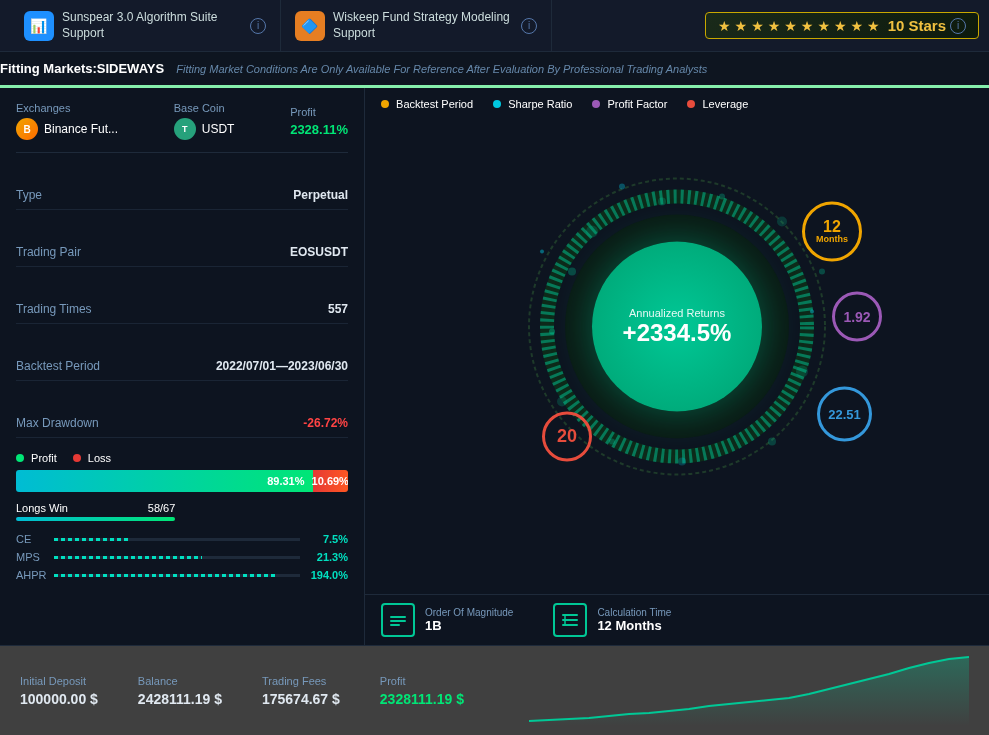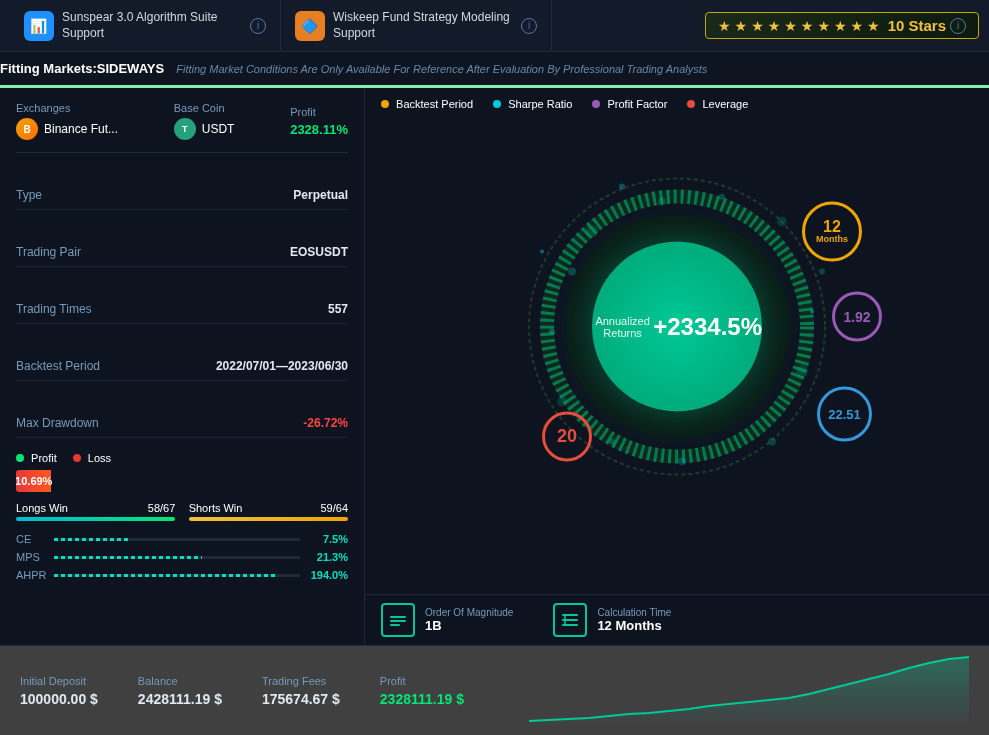--- a/index.html
+++ b/index.html
@@ -270,21 +270,21 @@
     .center-circle {
       position: absolute;
       top: 50%;
       left: 50%;
       transform: translate(-50%, -50%);
       width: 170px;
       height: 170px;
       background: radial-gradient(circle, #00c896, #00a070);
       border-radius: 50%;
       display: flex;
-      flex-direction: row;
+      flex-direction: column;
       align-items: center;
       justify-content: center;
       text-align: center;
       box-shadow: 0 0 40px rgba(0,200,150,0.4);
     }
     .annualized-label { font-size: 11px; color: #fff; opacity: 0.9; }
     .annualized-value { font-size: 24px; font-weight: bold; color: #fff; }
 
     
     .bubble {
@@ -477,40 +477,36 @@
         <span>
           <span class="pl-dot" style="background:#00e676;"></span>
           <span>Profit</span>
         </span>
         <span>
           <span class="pl-dot" style="background:#e53935;"></span>
           <span>Loss</span>
         </span>
       </div>
       <div class="pl-bar-container">
+        <div class="pl-bar-profit" style="width:89.31%;">
+          <span>89.31%</span>
+        </div>
         <div class="pl-bar-loss" style="width:10.69%;">
           <span>10.69%</span>
         </div>
       </div>
     </div>
 
     <div class="wins-row">
       <div class="wins-left">
         <div style="display:flex;justify-content:space-between;">
           <span>Longs Win</span>
           <span>58/67</span>
         </div>
         <div class="wins-bar" style="background:linear-gradient(90deg,#00bcd4,#00e676);"></div>
-      </div>
-      <div class="wins-right">
-        <div style="display:flex;justify-content:space-between;">
-          <span>Shorts Win</span>
-          <span>59/64</span>
-        </div>
-        <div class="wins-bar" style="background:linear-gradient(90deg,#f0c040,#f0a500);"></div>
       </div>
     </div>
 
     <div class="metrics-section">
       <div class="metric-row">
         <span class="metric-name">CE</span>
         <div class="metric-bar-container">
           <div class="metric-bar-fill" style="width:30%;"></div>
         </div>
         <span class="metric-value">7.5%</span>

